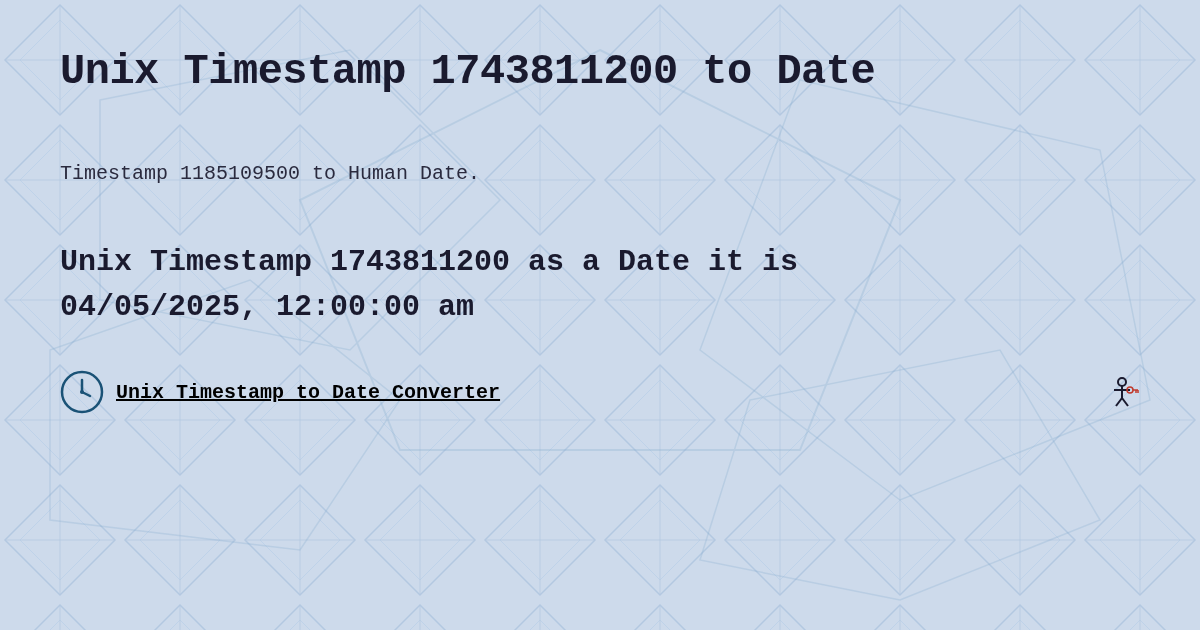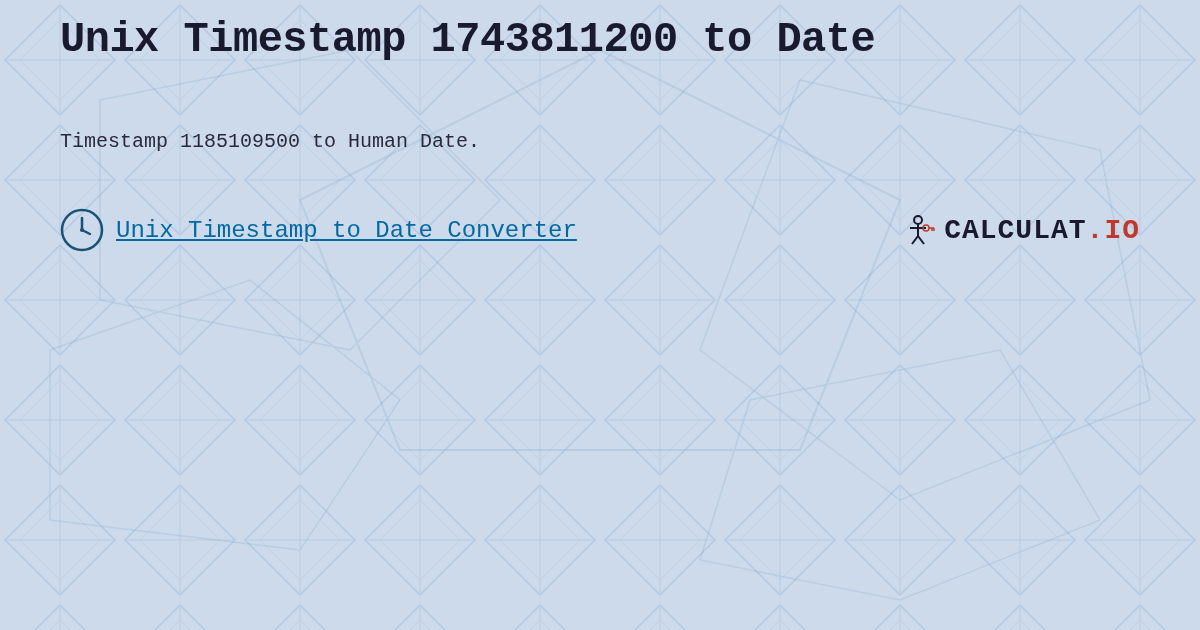--- a/index.html
+++ b/index.html
@@ -29,21 +29,21 @@
     }
 
     .bg-pattern svg {
       width: 100%;
       height: 100%;
     }
 
     .content {
       position: relative;
       z-index: 1;
-      padding: 16px 60px;
+      padding: 48px 60px;
     }
 
     .main-title {
       font-size: 42px;
       font-weight: 900;
       color: #1a1a2e;
       margin-bottom: 30px;
       font-family: 'Courier New', Courier, monospace;
       letter-spacing: -0.5px;
     }
@@ -81,23 +81,23 @@
       align-items: center;
       gap: 12px;
     }
 
     .clock-icon {
       width: 44px;
       height: 44px;
     }
 
     .footer-link {
-      font-size: 24px;
-      font-weight: 400;
-      color: #0369a1;
+      font-size: 20px;
+      font-weight: 700;
+      color: #000000;
       font-family: 'Courier New', Courier, monospace;
       text-decoration: underline;
     }
 
     .logo-area {
       display: flex;
       align-items: center;
       gap: 8px;
     }
 
@@ -149,20 +149,26 @@
 
 <div class="content">
 
   <h1 class="main-title">Unix Timestamp 1743811200 to Date</h1>
 
   <p class="description">
     <br>
     <span>Timestamp 1185109500 to Human Date.</span>
   </p>
 
+  <div class="result-section">
+    <p class="result-text">
+      <span>Unix Timestamp 1743811200 as a Date it is</span><br>
+      <span>04/05/2025, 12:00:00 am</span>
+    </p>
+  </div>
 
   <div class="footer">
     <div class="footer-left">
 
       <svg class="clock-icon" viewBox="0 0 44 44" xmlns="http://www.w3.org/2000/svg">
         <circle cx="22" cy="22" r="20" fill="none" stroke="#1a5276" stroke-width="2.5"></circle>
         <line x1="22" y1="22" x2="22" y2="10" stroke="#1a5276" stroke-width="2.5" stroke-linecap="round"></line>
         <line x1="22" y1="22" x2="30" y2="26" stroke="#1a5276" stroke-width="2.5" stroke-linecap="round"></line>
         <circle cx="22" cy="22" r="2" fill="#1a5276"></circle>
       </svg>
@@ -177,18 +183,15 @@
         <line x1="18" y1="12" x2="18" y2="24" stroke="#1a1a2e" stroke-width="2"></line>
         <line x1="10" y1="16" x2="26" y2="16" stroke="#1a1a2e" stroke-width="2"></line>
         <line x1="18" y1="24" x2="12" y2="32" stroke="#1a1a2e" stroke-width="2"></line>
         <line x1="18" y1="24" x2="24" y2="32" stroke="#1a1a2e" stroke-width="2"></line>
 
         <circle cx="26" cy="16" r="3" fill="none" stroke="#c0392b" stroke-width="1.5"></circle>
         <line x1="29" y1="16" x2="34" y2="16" stroke="#c0392b" stroke-width="1.5"></line>
         <line x1="32" y1="16" x2="32" y2="19" stroke="#c0392b" stroke-width="1.5"></line>
         <line x1="34" y1="16" x2="34" y2="19" stroke="#c0392b" stroke-width="1.5"></line>
       </svg>
-      <div class="logo-text">
-        <span>CALCULAT</span><span class="highlight">.IO</span>
-      </div>
     </div>
   </div>
 </div>
 
 </body></html>

